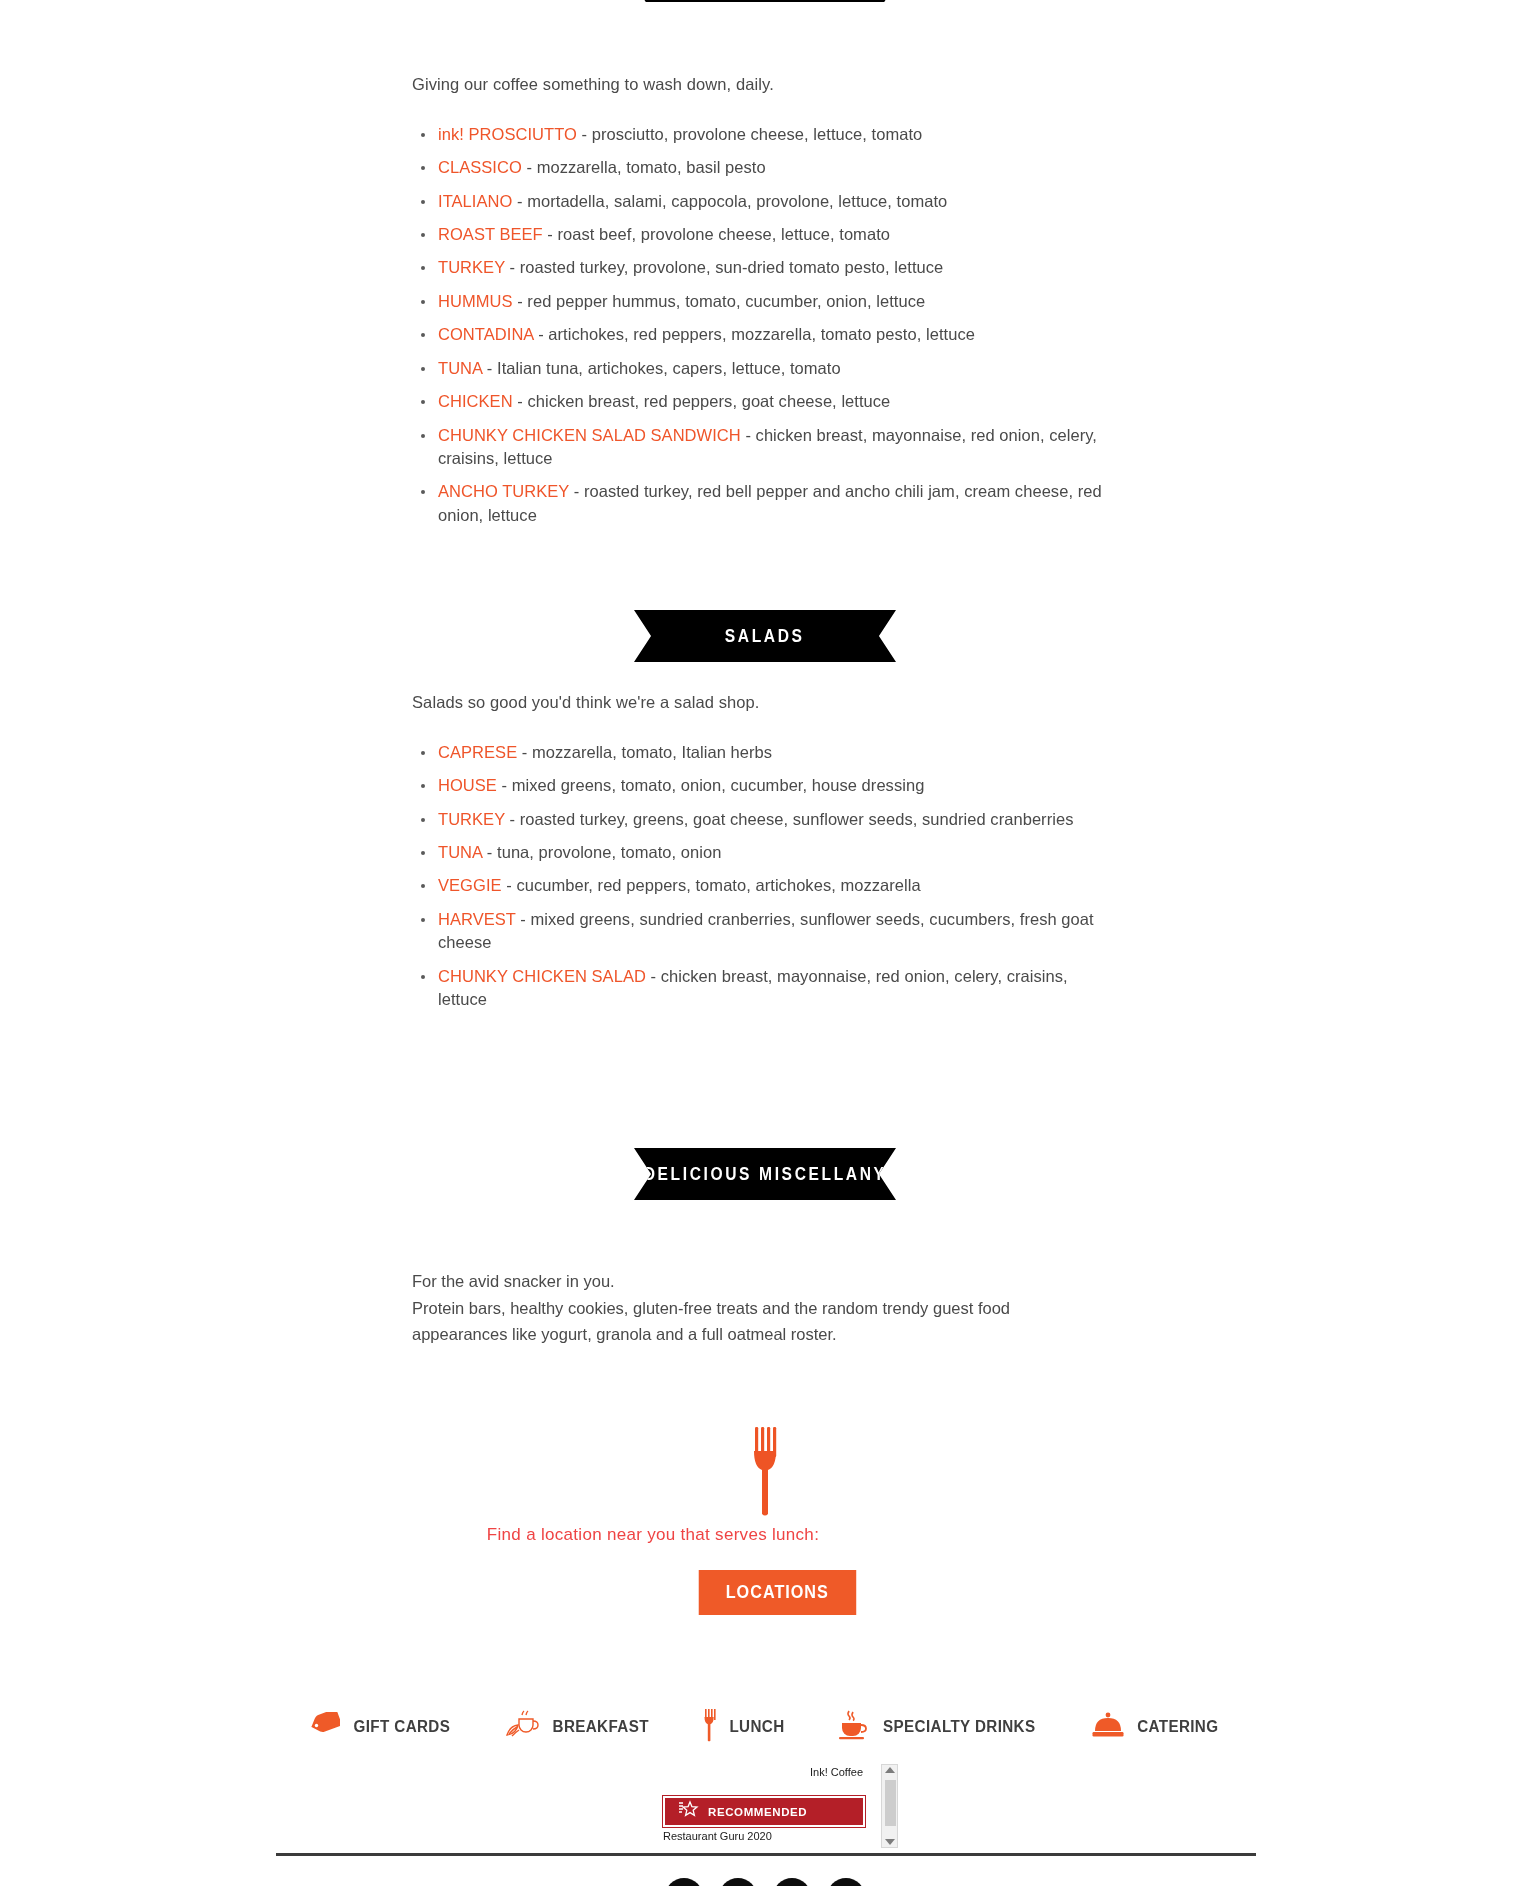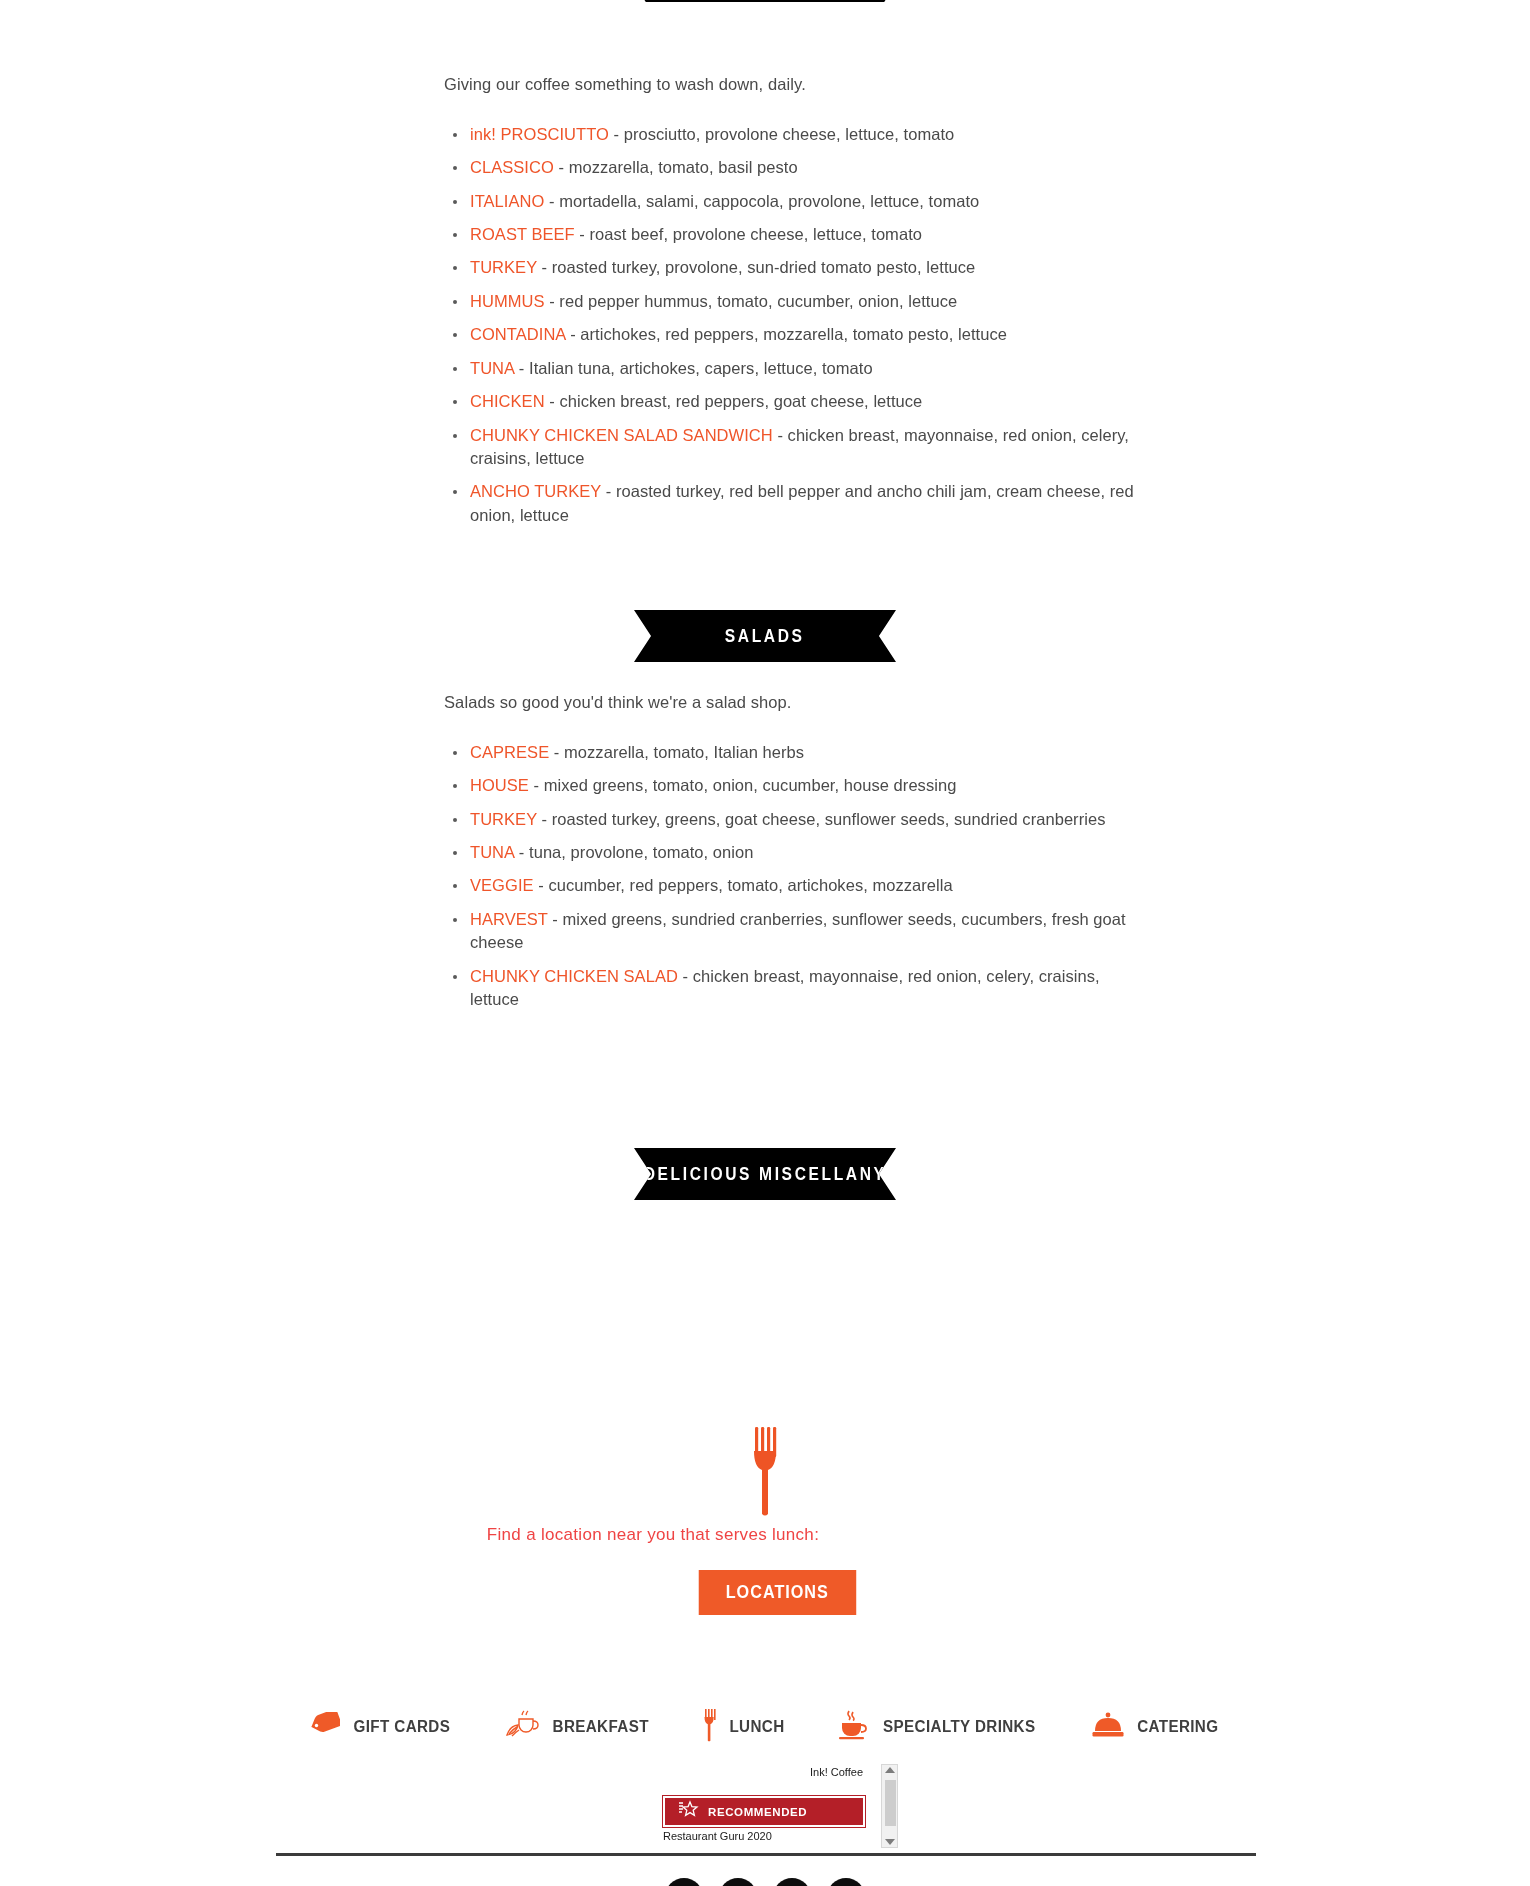--- a/index.html
+++ b/index.html
@@ -47,21 +47,21 @@
     letter-spacing: 3.2px;
     font-weight: 700;
     transform: scaleX(0.82);
     white-space: nowrap;
   }
   .ribbon-wide { width: 262px; }
 
   
   .col {
     position: absolute;
-    left: 444px;
+    left: 412px;
     width: 700px;
   }
   .lede {
     font-size: 16.5px;
     color: #4a4a4a;
     line-height: 1.5;
     letter-spacing: 0.1px;
   }
   ul.menu-list {
     list-style: none;
@@ -319,20 +319,24 @@
   </div>
 
   <div class="banner-pos" style="top:1148px;">
     <div class="ribbon-wrap ribbon-wide">
       <div class="ribbon-shape">
         <span class="ribbon-label">DELICIOUS MISCELLANY</span>
       </div>
     </div>
   </div>
 
+  <div class="col" style="top:1268px;">
+    <div class="misc-p">For the avid snacker in you.</div>
+    <div class="misc-p" style="max-width:625px;">Protein bars, healthy cookies, gluten-free treats and the random trendy guest food appearances like yogurt, granola and a full oatmeal roster.</div>
+  </div>
 
   <div class="fork-wrap" style="top:1425px;">
     <svg width="34" height="92" viewBox="0 0 34 92" aria-hidden="true">
       <g fill="#ee5425">
         <rect x="7" y="2" width="3.2" height="30" rx="1.2"></rect>
         <rect x="13" y="2" width="3.2" height="30" rx="1.2"></rect>
         <rect x="19" y="2" width="3.2" height="30" rx="1.2"></rect>
         <rect x="25" y="2" width="3.2" height="30" rx="1.2"></rect>
         <path d="M6 26 q0 16 8 19 l0 44 q3 3 6 0 l0 -44 q8 -3 8 -19 z"></path>
       </g>

